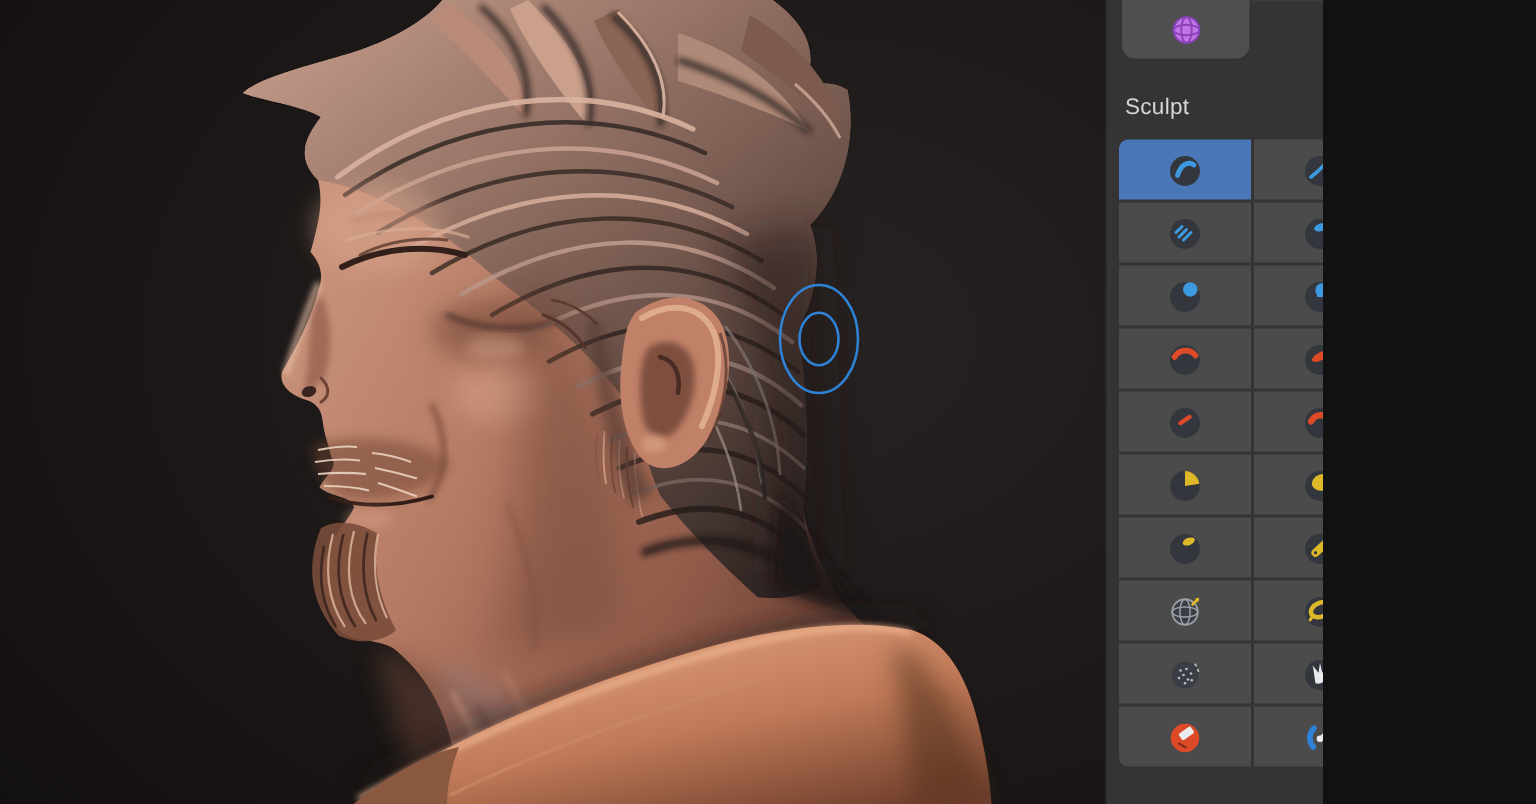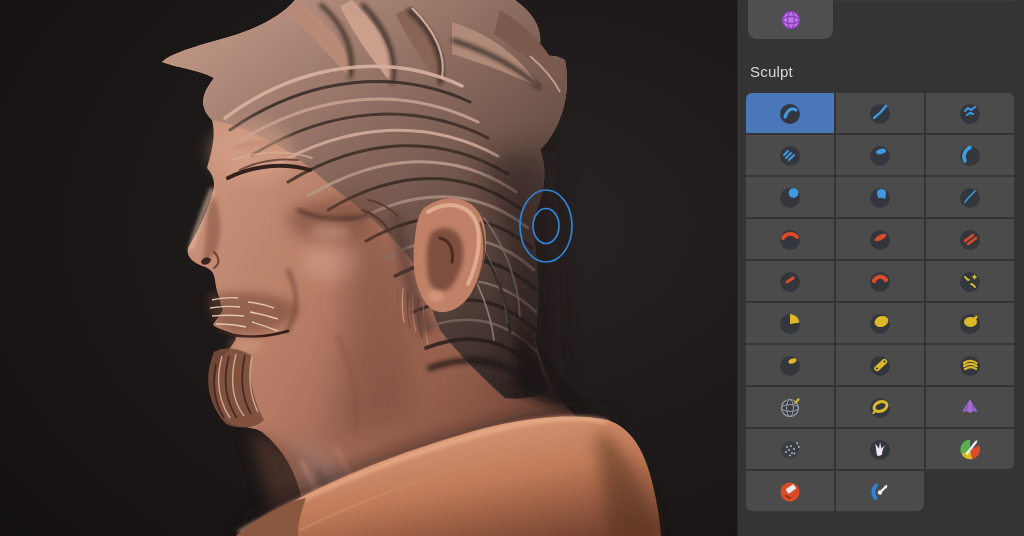--- a/index.html
+++ b/index.html
@@ -1,16 +1,16 @@
 <!DOCTYPE html>
 <html><head>
 <meta charset="utf-8">
 <style>
   html,body{margin:0;padding:0;background:#111;}
-  #screen{position:relative;width:1024px;height:536px;overflow:hidden;
+  #screen{position:relative;width:882px;height:536px;overflow:hidden;
           font-family:"Liberation Sans","DejaVu Sans",sans-serif;}
   #viewport{position:absolute;left:0;top:0;width:737px;height:536px;}
   #panel{position:absolute;left:737px;top:0;width:287px;height:536px;
          background:var(--panel-bg,#343434);border-left:1px solid #2a2a2a;box-sizing:border-box;}
   #shelf-cell{position:absolute;left:10px;top:0;width:85px;height:39px;background:#4f4f4f;
               border-radius:0 0 9px 9px;display:flex;align-items:center;justify-content:center;}
   #shelf-topline{position:absolute;left:97px;top:0;right:10px;height:1px;background:#3d3d3d;}
   #sculpt-header{position:absolute;left:12px;top:63px;font-size:15px;letter-spacing:.2px;
                  color:var(--header-text,#d6d6d6);}
   #tool-grid{position:absolute;left:8px;top:93px;width:268px;

